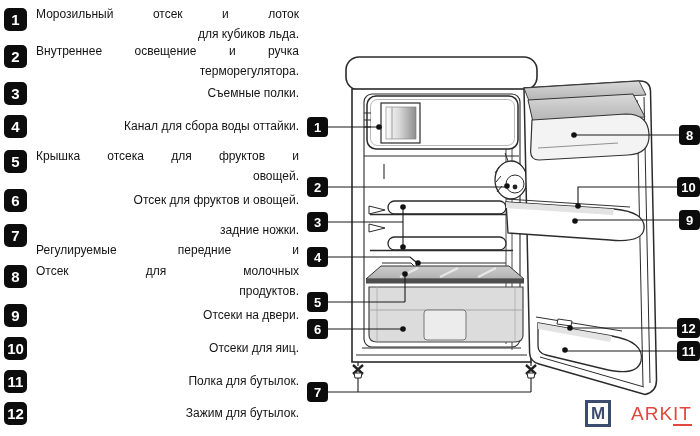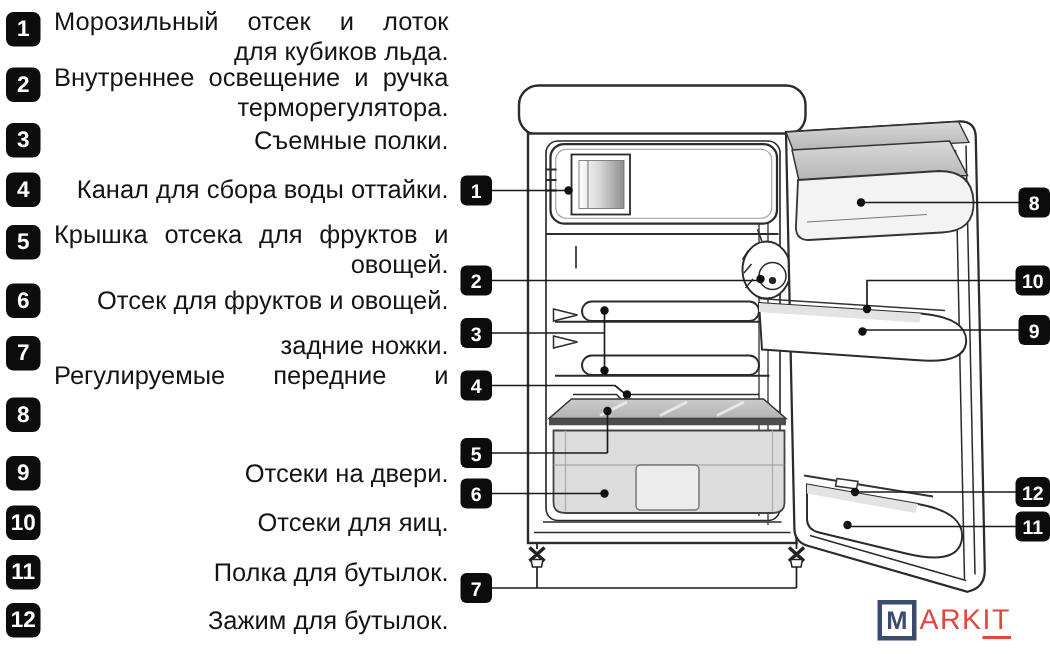--- a/index.html
+++ b/index.html
@@ -4,31 +4,31 @@
 <style>
   html,body{margin:0;padding:0;background:#fff;}
   #stage{position:relative;width:700px;height:436px;background:#ffffff;overflow:hidden;
          font-family:"Liberation Sans",sans-serif;color:#141414;}
   
   .legend-item{position:absolute;left:4px;display:flex;gap:9px;align-items:flex-start;}
   .badge{flex:0 0 auto;width:23px;height:23px;background:#0c0c0c;border-radius:5px;
          color:#fff;font-weight:bold;font-size:15px;line-height:23px;text-align:center;
          margin-top:-2px;}
   .legend-item.two .badge{margin-top:3px;}
-  .ltext{width:263px;font-size:17px;line-height:19.5px;letter-spacing:0;}
+  .ltext{width:263px;font-size:12px;line-height:19.5px;letter-spacing:0;}
   .line{display:block;text-align:right;}
   .line.j{text-align:justify;text-align-last:justify;}
   
   #diagram{position:absolute;left:0;top:0;width:700px;height:436px;}
   .callout-num{font-family:"Liberation Sans",sans-serif;font-size:13px;font-weight:bold;fill:#fff;}
   
   .watermark{position:absolute;left:585px;top:400px;display:flex;align-items:center;gap:2px;}
   .wm-box{width:20px;height:21px;border:3px solid #3c4c6e;color:#3c4c6e;background:#fff;
           font-weight:bold;font-size:17px;line-height:21px;text-align:center;}
-  .wm-text{font-size:19px;color:#e2473e;letter-spacing:1px;}
+  .wm-text{font-size:19px;color:#e2473e;letter-spacing:1px;margin-left:18px;}
   .wm-underline{border-bottom:2px solid #e2473e;}
 </style>
 </head>
 <body>
 
 <div id="stage">
 
   <div class="legend-item two" style="top:5px">
     <span class="badge">1</span>
     <span class="ltext">
@@ -70,20 +70,24 @@
   </div>
   <div class="legend-item two" style="top:221px">
     <span class="badge">7</span>
     <span class="ltext">
         <span class="line">задние ножки.</span>
         <span class="line j">Регулируемые передние и</span>
       </span>
   </div>
   <div class="legend-item two" style="top:262px">
     <span class="badge">8</span>
+    <span class="ltext">
+        <span class="line j">Отсек для молочных</span>
+        <span class="line">продуктов.</span>
+      </span>
   </div>
   <div class="legend-item" style="top:306px">
     <span class="badge">9</span>
     <span class="ltext">
         <span class="line">Отсеки на двери.</span>
       </span>
   </div>
   <div class="legend-item" style="top:339px">
     <span class="badge">10</span>
     <span class="ltext">

